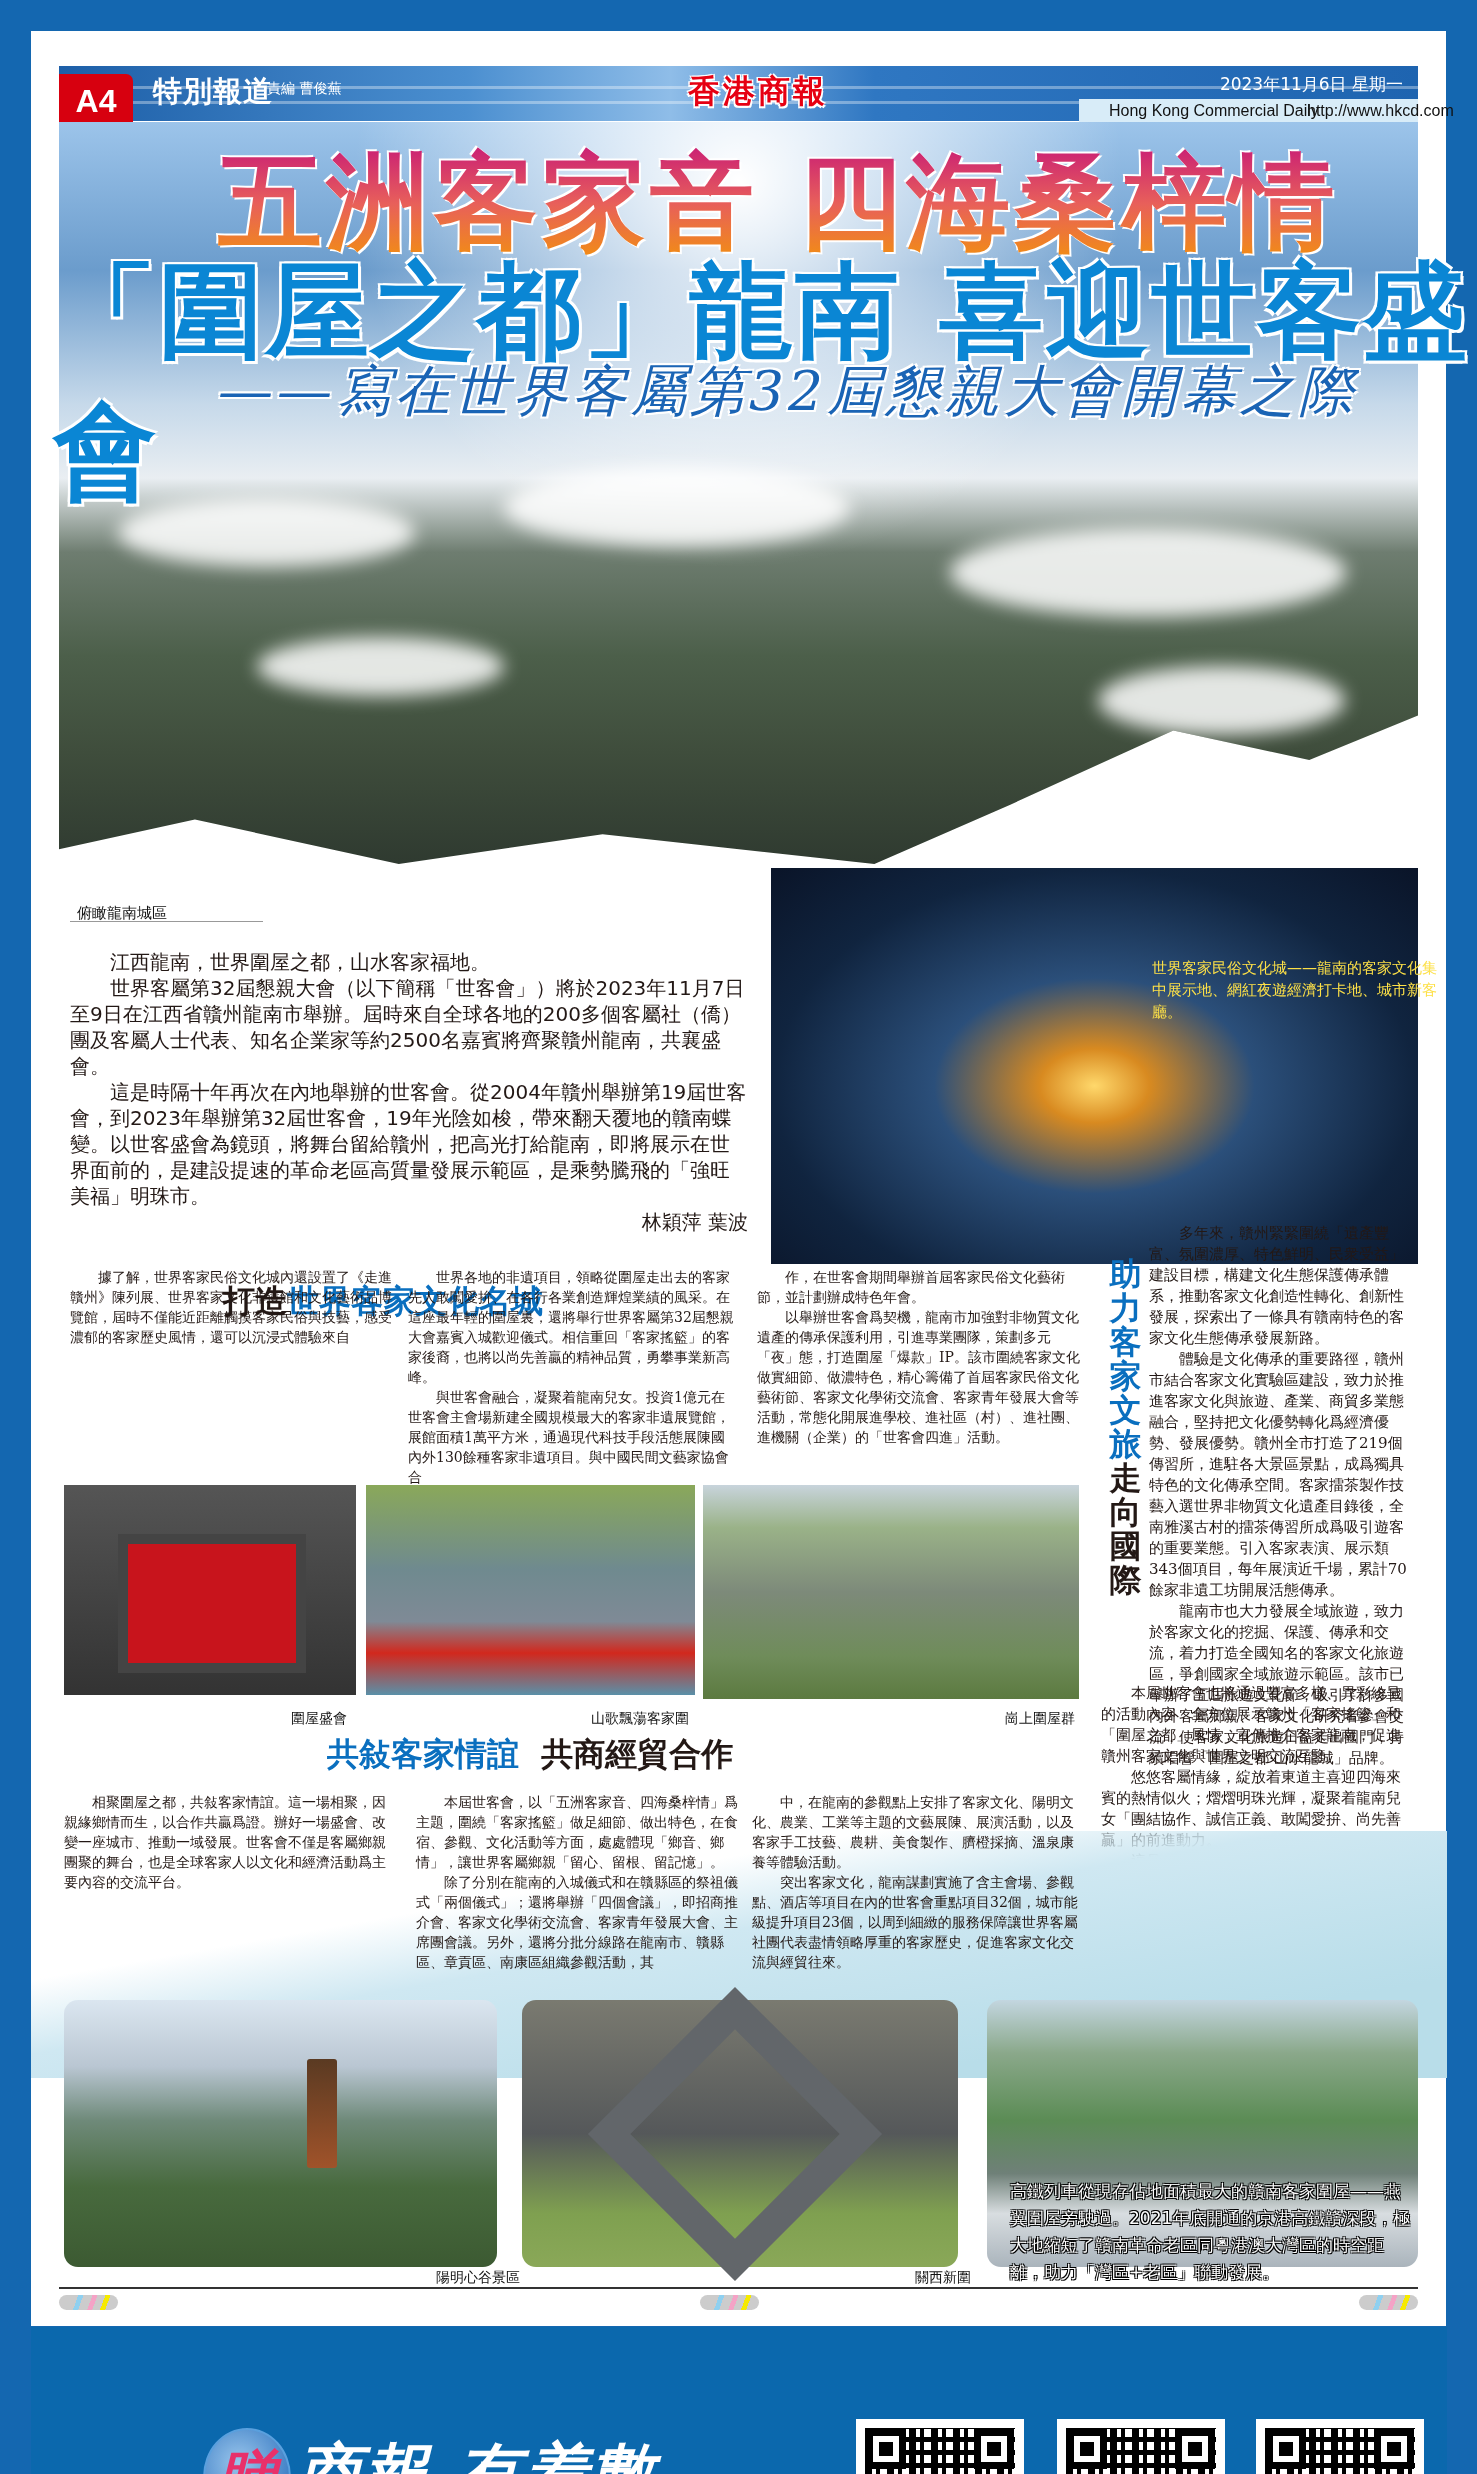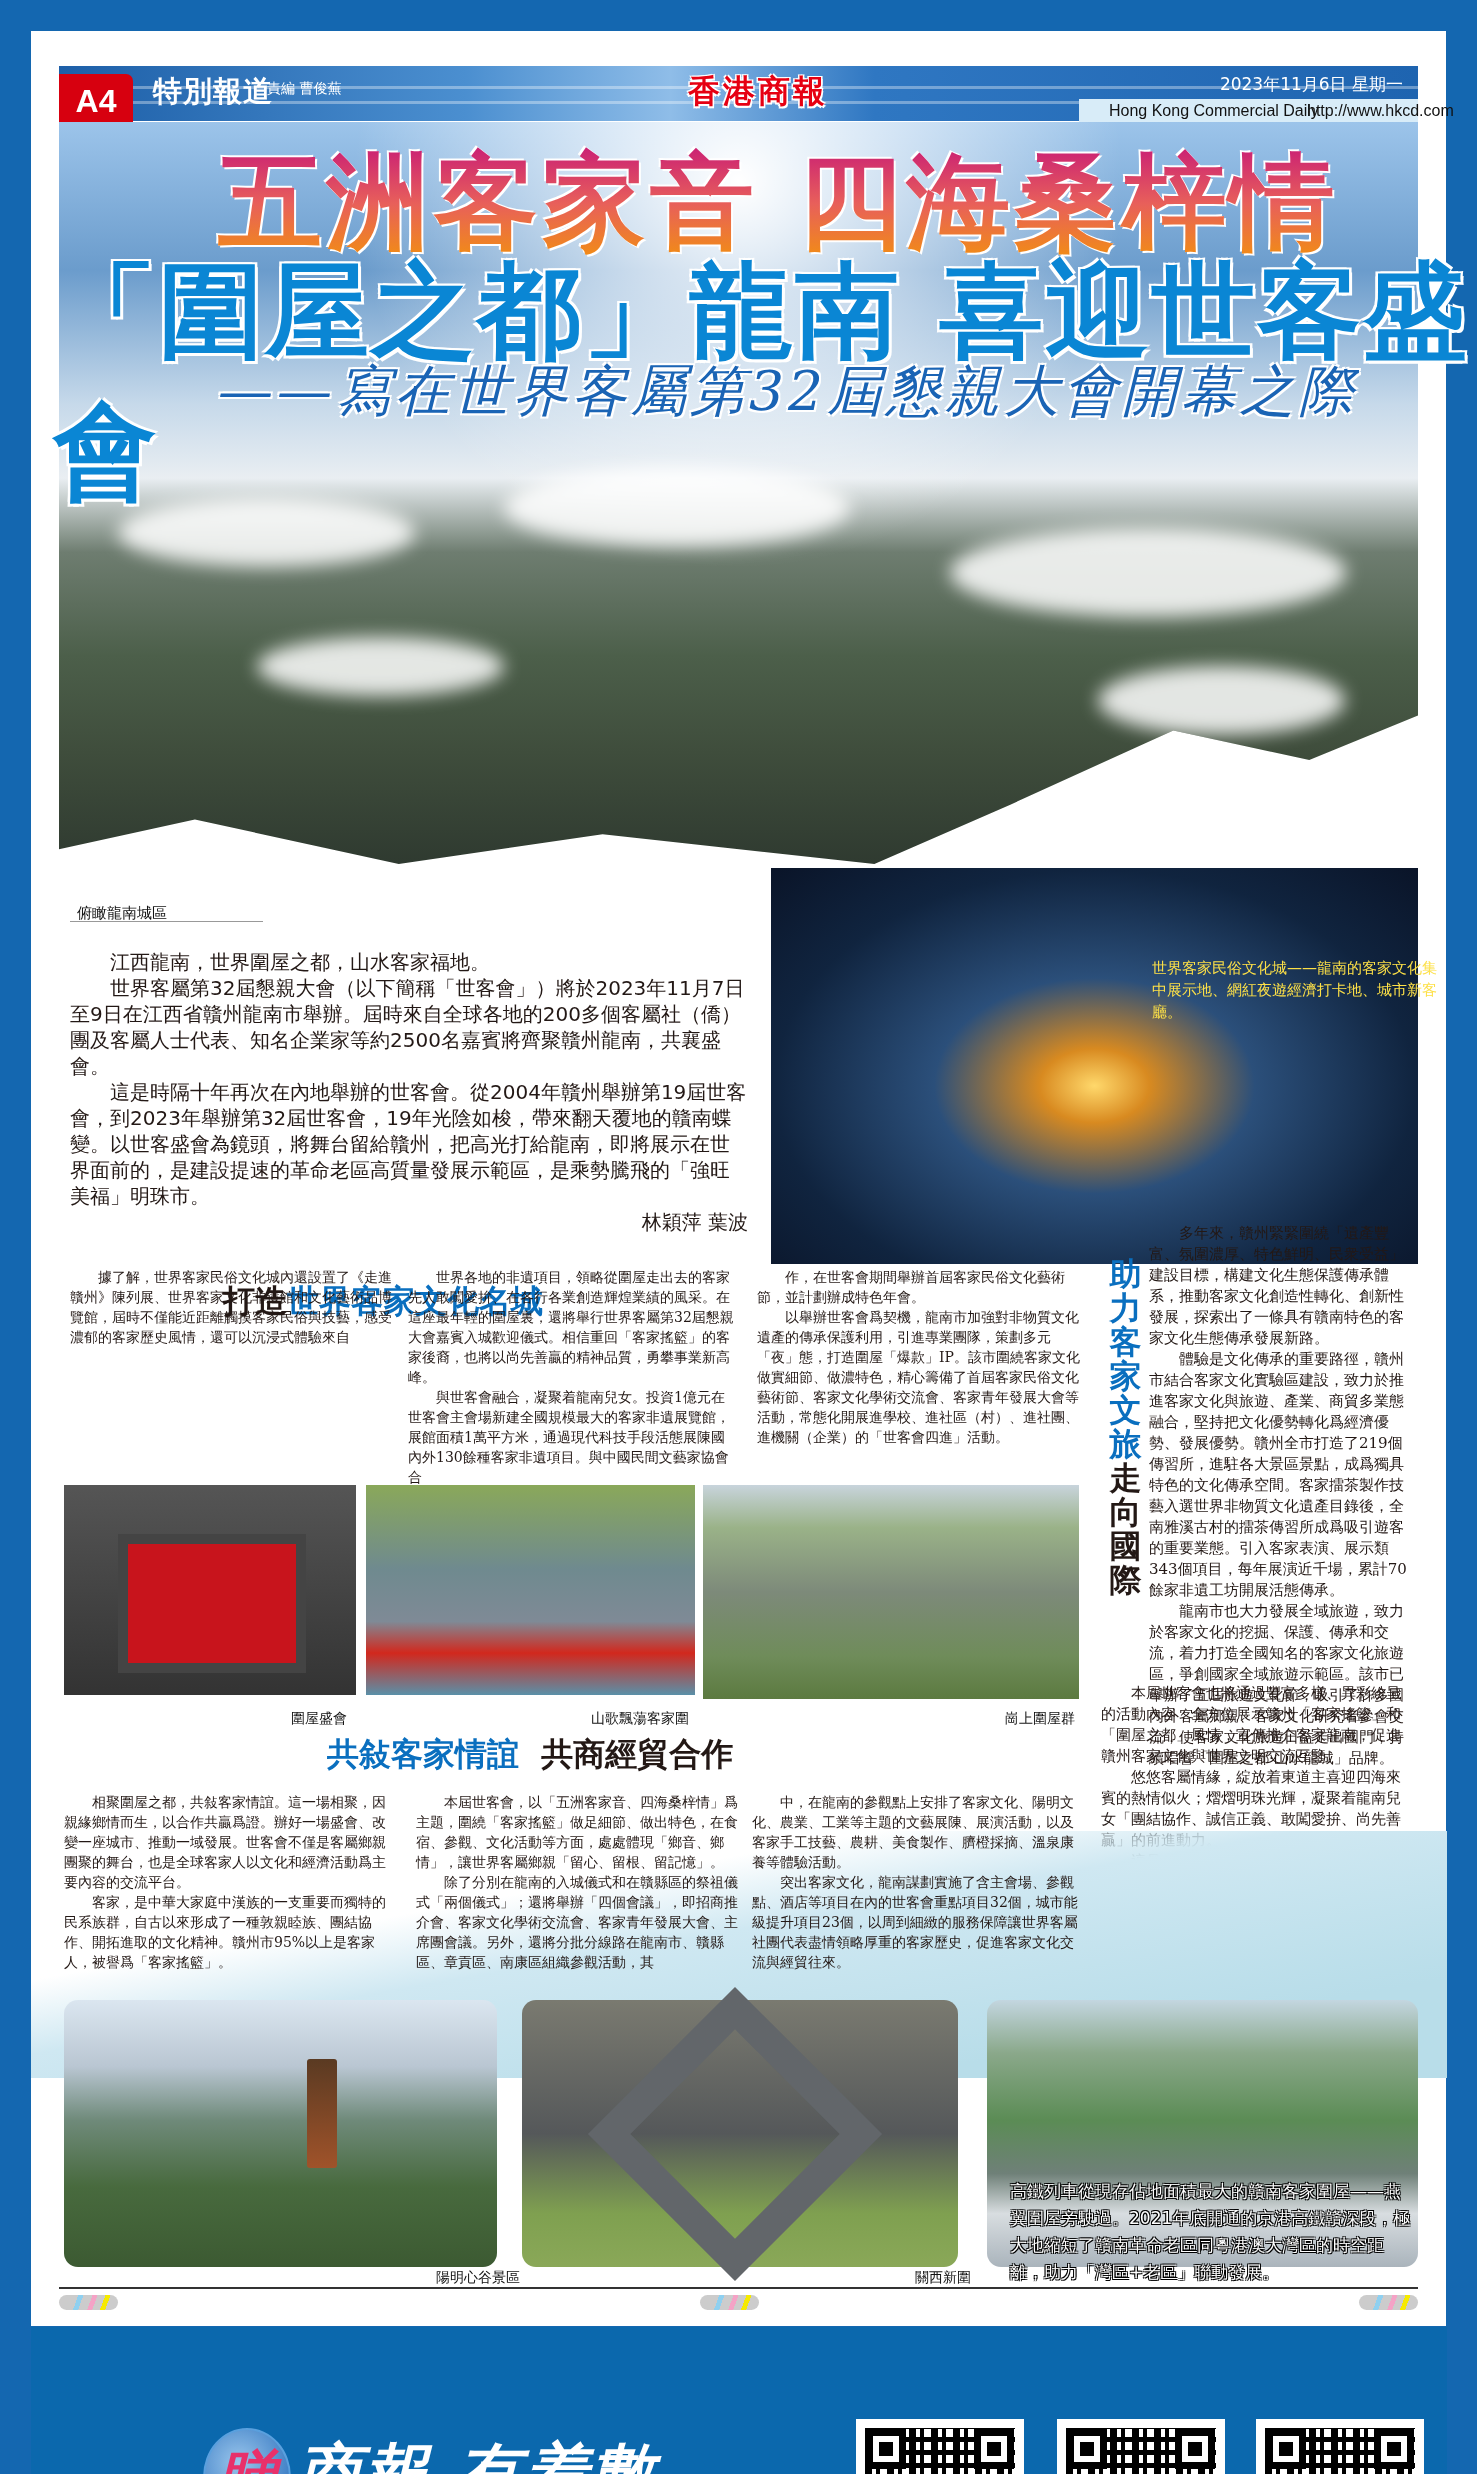--- a/index.html
+++ b/index.html
@@ -164,21 +164,20 @@
 <div class="p-cap" style="left:591px;top:1710px">山歌飄蕩客家圍</div>
 <div class="photo" style="left:703px;top:1485px;width:376px;height:214px;background:linear-gradient(180deg,#c8d4dc 0%,#9ab288 20%,#7d8a7a 50%,#6f8c5a 80%,#5c7a40 100%);"></div>
 <div class="p-cap" style="left:1005px;top:1710px">崗上圍屋群</div>
 
 <div class="wave-bg"></div>
 <div class="sub-head2">
   <span class="blue">共敍客家情誼</span>&nbsp;&nbsp;<span>共商經貿合作</span>
 </div>
 <div class="col-text" style="left:64px;top:1792px;width:327px">
   <p>相聚圍屋之都，共敍客家情誼。這一場相聚，因親緣鄉情而生，以合作共贏爲證。辦好一場盛會、改變一座城市、推動一域發展。世客會不僅是客屬鄉親團聚的舞台，也是全球客家人以文化和經濟活動爲主要內容的交流平台。</p>
-  <p>客家，是中華大家庭中漢族的一支重要而獨特的民系族群，自古以來形成了一種敦親睦族、團結協作、開拓進取的文化精神。贛州市95%以上是客家人，被譽爲「客家搖籃」。</p>
 </div>
 <div class="col-text" style="left:416px;top:1792px;width:327px">
   <p>本屆世客會，以「五洲客家音、四海桑梓情」爲主題，圍繞「客家搖籃」做足細節、做出特色，在食宿、參觀、文化活動等方面，處處體現「鄉音、鄉情」，讓世界客屬鄉親「留心、留根、留記憶」。</p>
   <p>除了分別在龍南的入城儀式和在贛縣區的祭祖儀式「兩個儀式」；還將舉辦「四個會議」，即招商推介會、客家文化學術交流會、客家青年發展大會、主席團會議。另外，還將分批分線路在龍南市、贛縣區、章貢區、南康區組織參觀活動，其</p>
 </div>
 <div class="col-text" style="left:752px;top:1792px;width:327px">
   <p>中，在龍南的參觀點上安排了客家文化、陽明文化、農業、工業等主題的文藝展陳、展演活動，以及客家手工技藝、農耕、美食製作、臍橙採摘、溫泉康養等體驗活動。</p>
   <p>突出客家文化，龍南謀劃實施了含主會場、參觀點、酒店等項目在內的世客會重點項目32個，城市能級提升項目23個，以周到細緻的服務保障讓世界客屬社團代表盡情領略厚重的客家歷史，促進客家文化交流與經貿往來。</p>
 </div>
 

